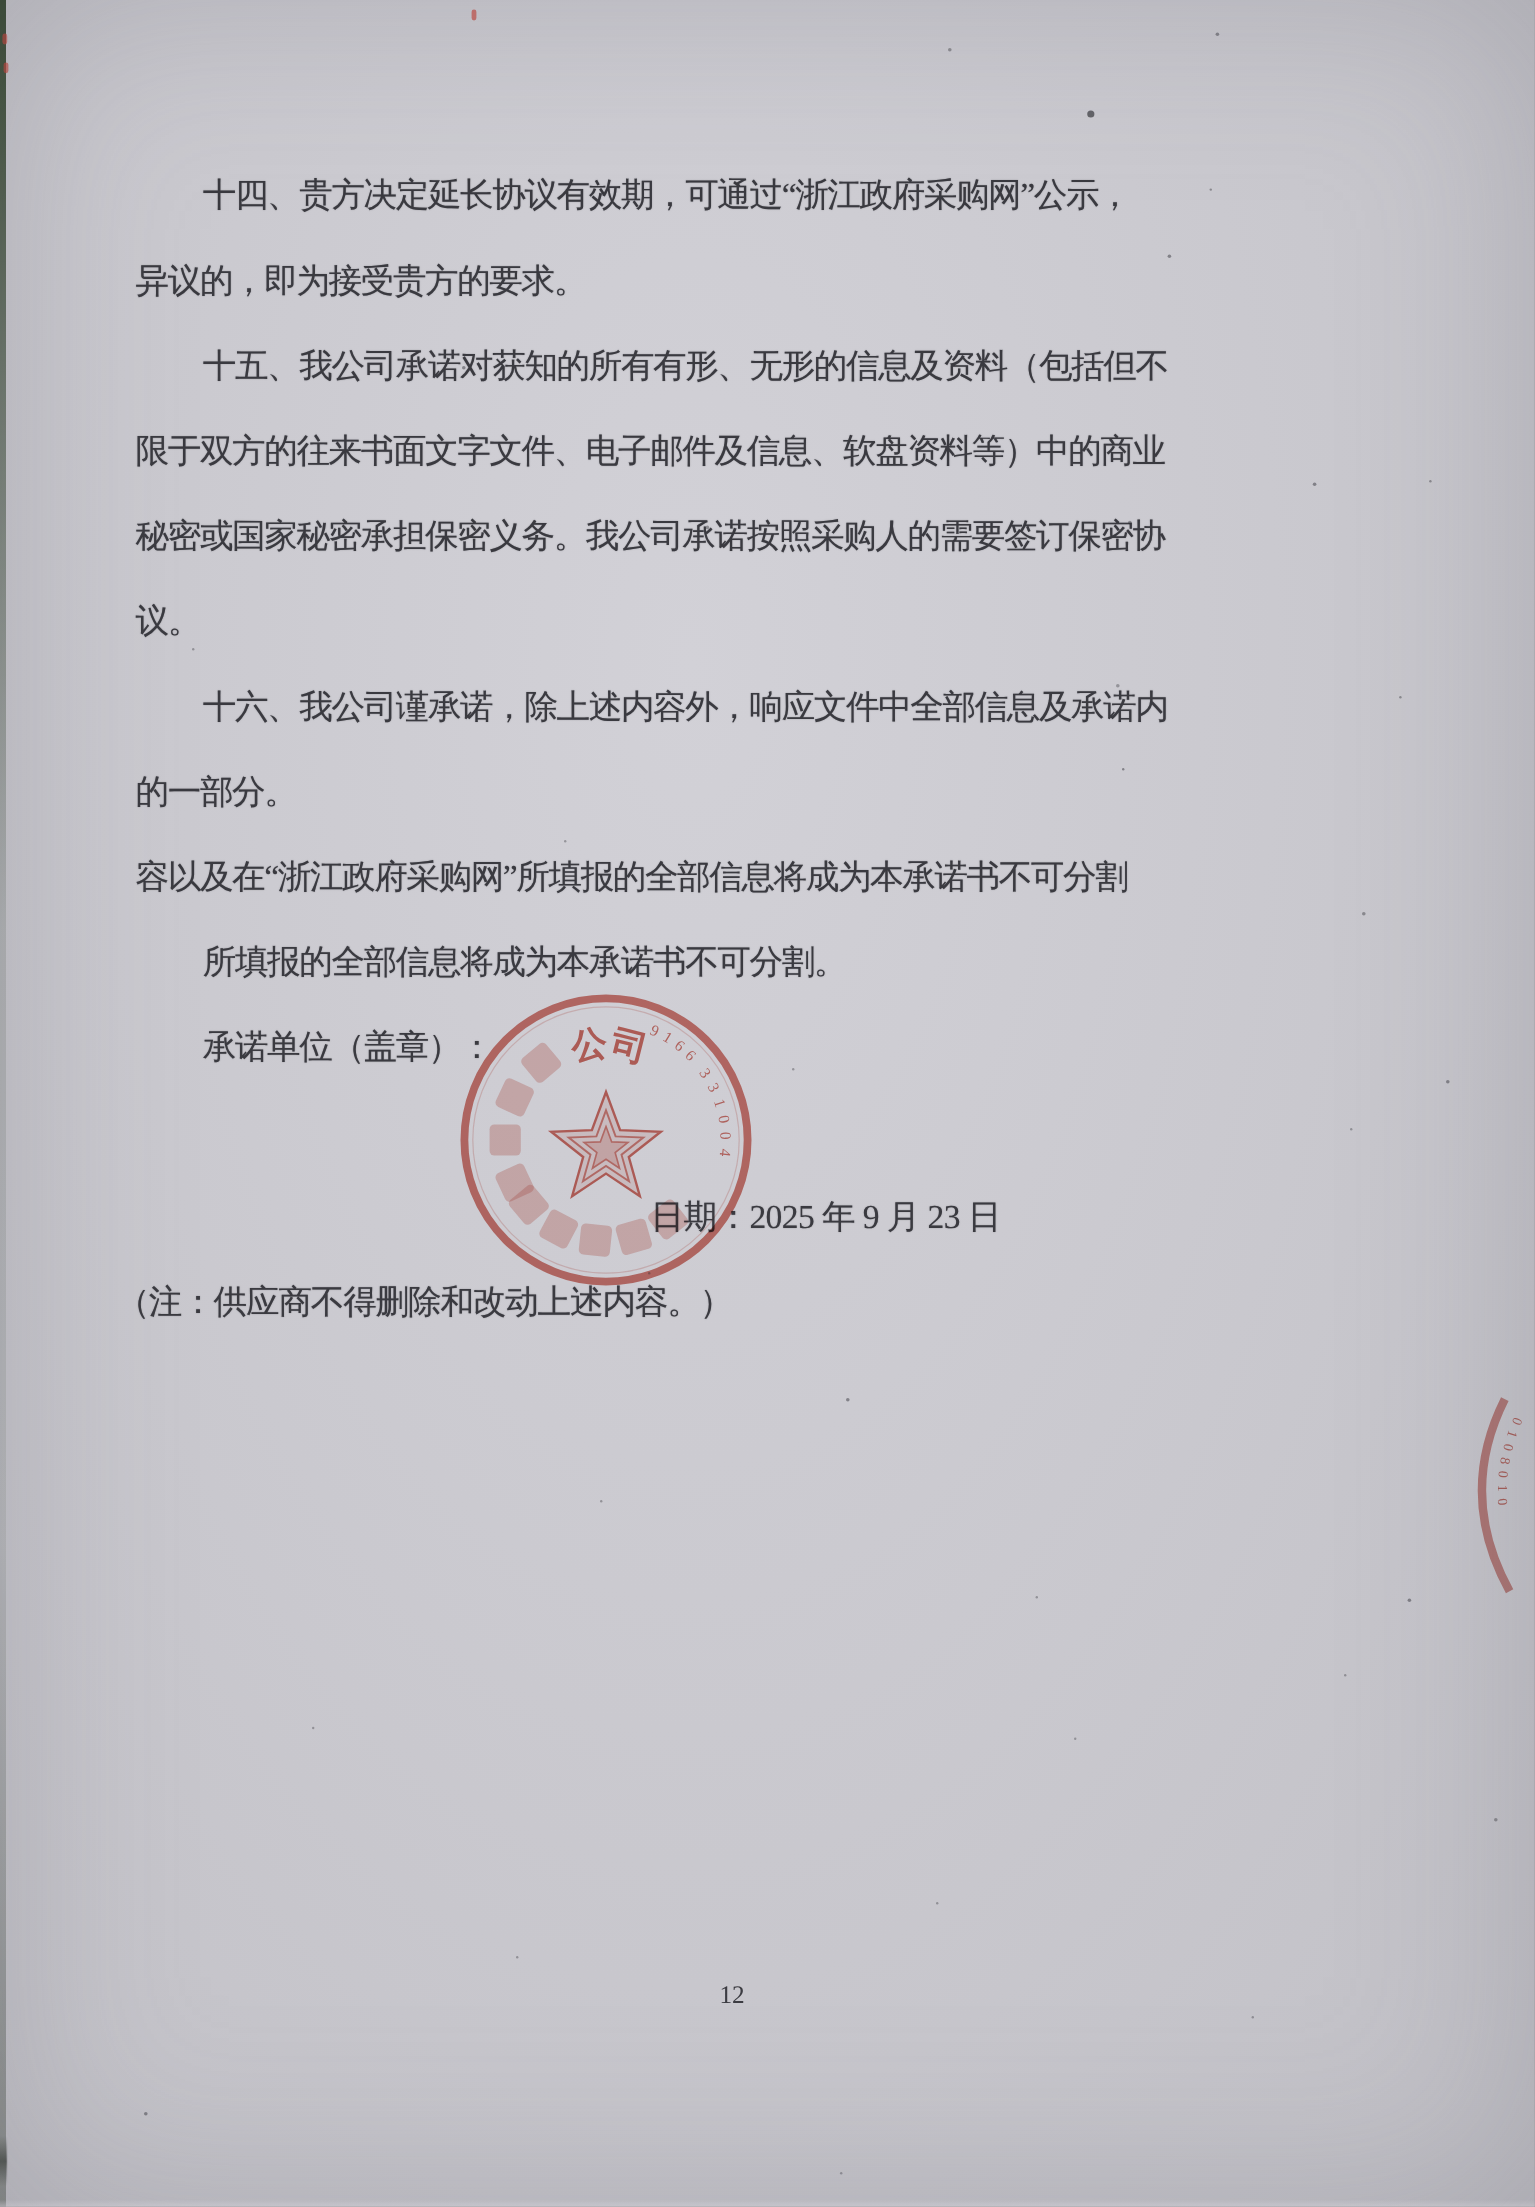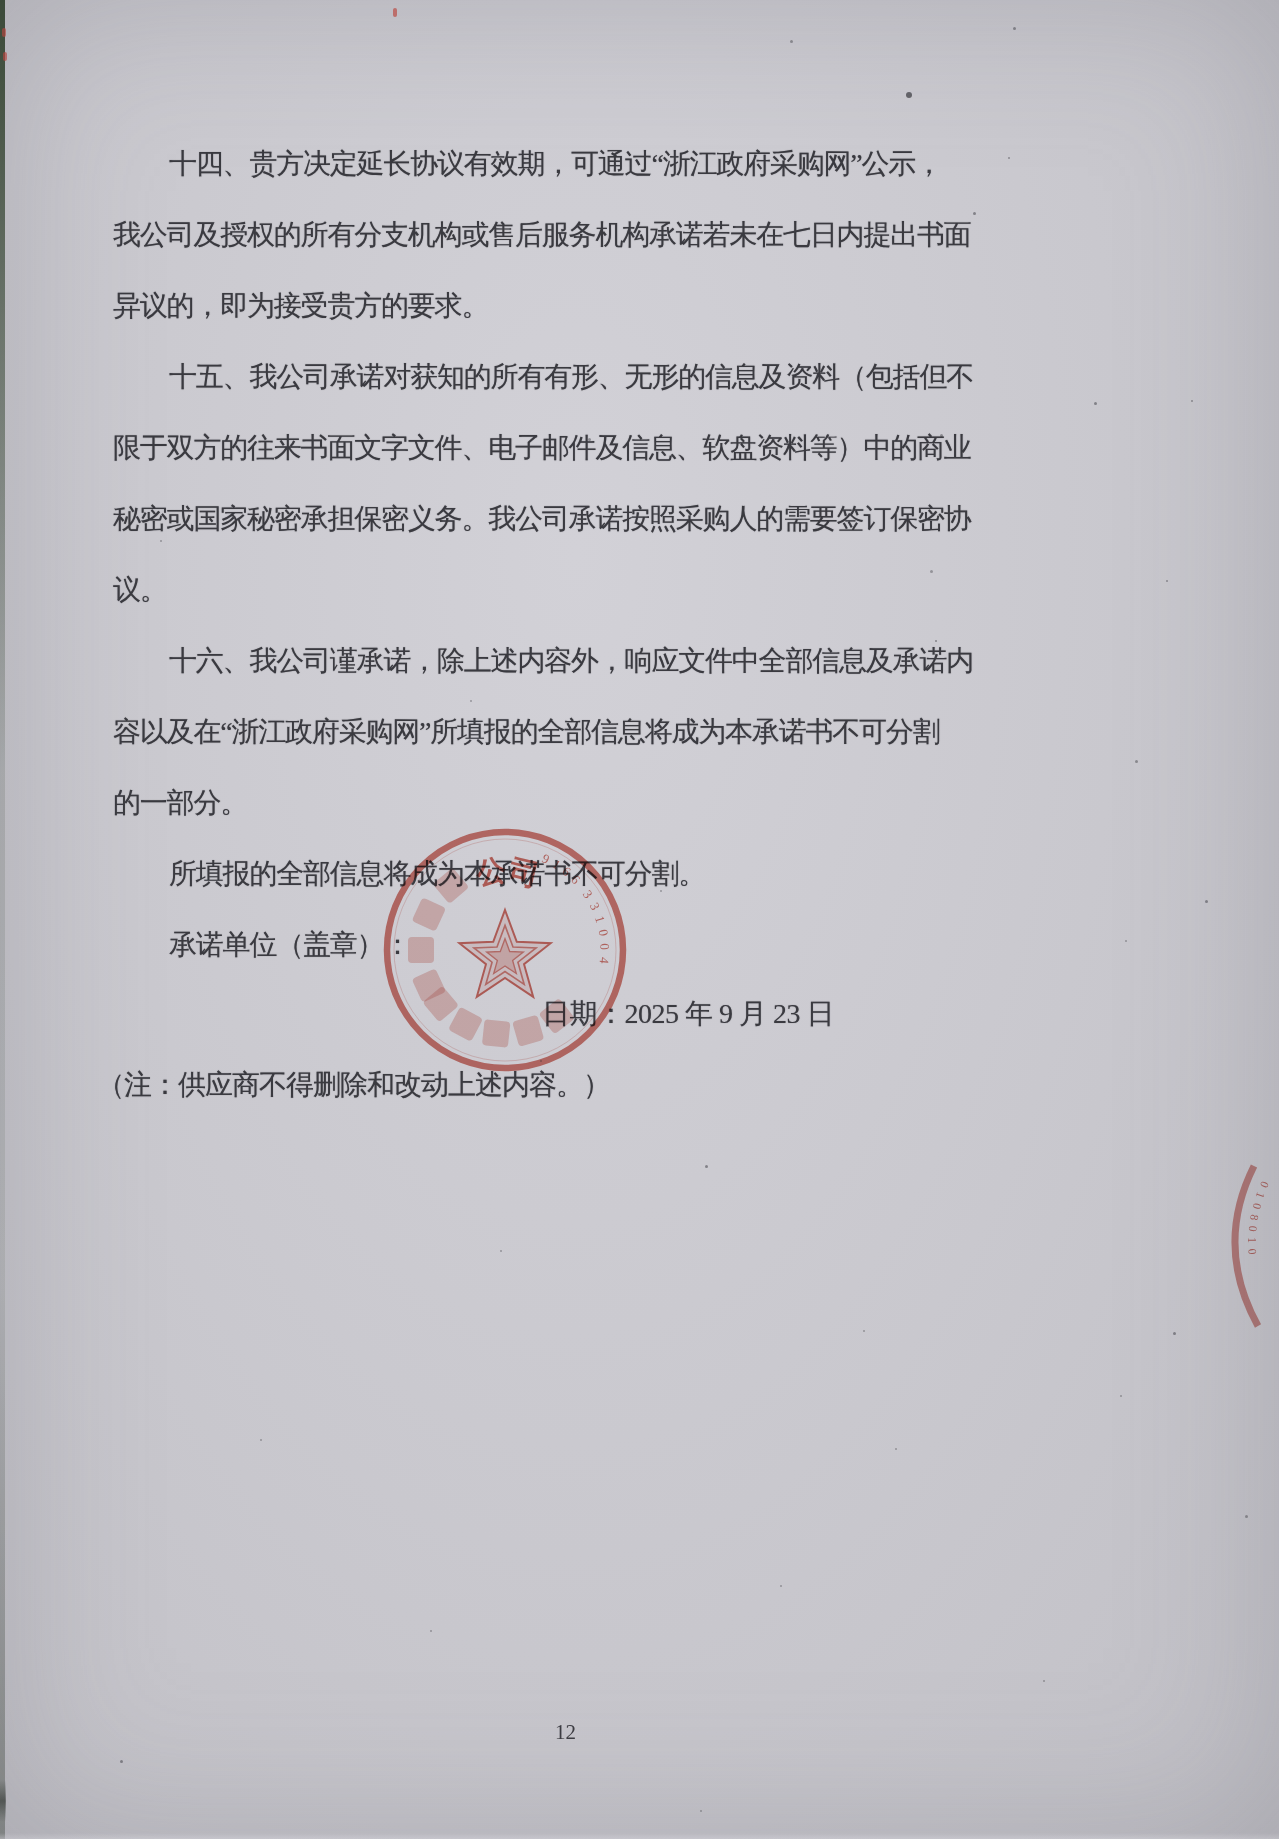--- a/index.html
+++ b/index.html
@@ -39,21 +39,21 @@
   .doc-line.indent{padding-left:56px;}
   .date-line{
     position:absolute;left:542px;top:995px;font-size:28px;letter-spacing:-0.5px;
     white-space:nowrap;text-shadow:0 0 1px rgba(58,58,64,.55);
   }
   .note-line{
     position:absolute;left:97px;top:1066px;font-size:28px;letter-spacing:-1px;
     white-space:nowrap;text-shadow:0 0 1px rgba(58,58,64,.6);
   }
   .page-number{
-    position:absolute;left:555px;top:1720px;width:110px;
+    position:absolute;left:555px;top:1650px;width:110px;text-align:center;
     font-size:21px;color:#3c3c42;
   }
   .seal{
     position:absolute;left:360px;top:805px;width:290px;height:290px;
     mix-blend-mode:multiply;opacity:.92;
   }
   .edge-stamp{
     position:absolute;left:1208px;top:1158px;width:70px;height:175px;
     mix-blend-mode:multiply;opacity:.9;
   }
@@ -65,29 +65,28 @@
 <body>
 
 <div class="page">
 
   <div class="edge-left"></div>
   <div class="edge-bottom"></div>
   <div class="corner-mark"></div>
 
   <div class="text-block" id="text-block">
       <div class="doc-line indent">十四、贵方决定延长协议有效期，可通过“浙江政府采购网”公示，</div>
-      <div class="doc-line">我公司及授权的所有分支机构或售后服务机构承诺若未在七日内提出书面</div>
       <div class="doc-line">异议的，即为接受贵方的要求。</div>
       <div class="doc-line indent">十五、我公司承诺对获知的所有有形、无形的信息及资料（包括但不</div>
       <div class="doc-line">限于双方的往来书面文字文件、电子邮件及信息、软盘资料等）中的商业</div>
       <div class="doc-line">秘密或国家秘密承担保密义务。我公司承诺按照采购人的需要签订保密协</div>
       <div class="doc-line">议。</div>
       <div class="doc-line indent">十六、我公司谨承诺，除上述内容外，响应文件中全部信息及承诺内</div>
+      <div class="doc-line">的一部分。</div>
       <div class="doc-line">容以及在“浙江政府采购网”所填报的全部信息将成为本承诺书不可分割</div>
-      <div class="doc-line">的一部分。</div>
       <div class="doc-line indent">所填报的全部信息将成为本承诺书不可分割。</div>
       <div class="doc-line indent">承诺单位（盖章）：</div>
     </div>
 
   <div class="date-line">日期：2025 年 9 月 23 日</div>
 
   <div class="note-line">（注：供应商不得删除和改动上述内容。）</div>
 
   <div class="page-number">12</div>
 

